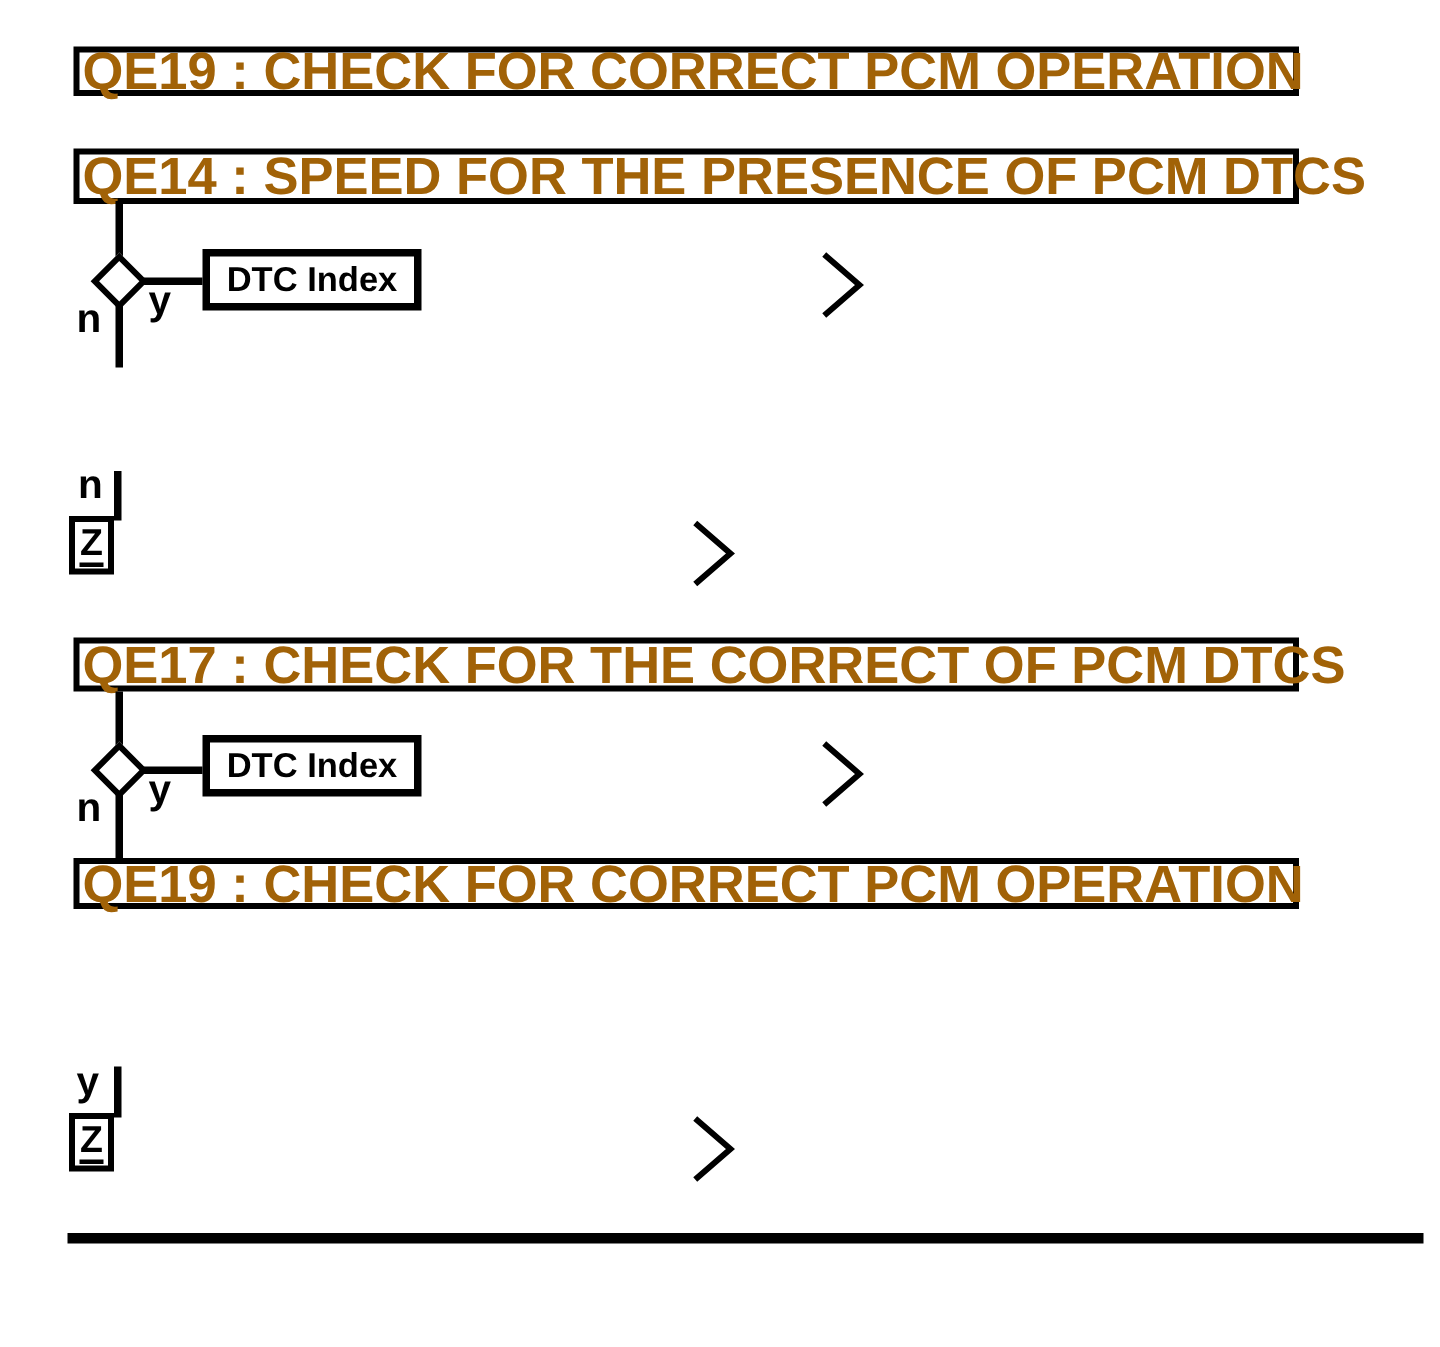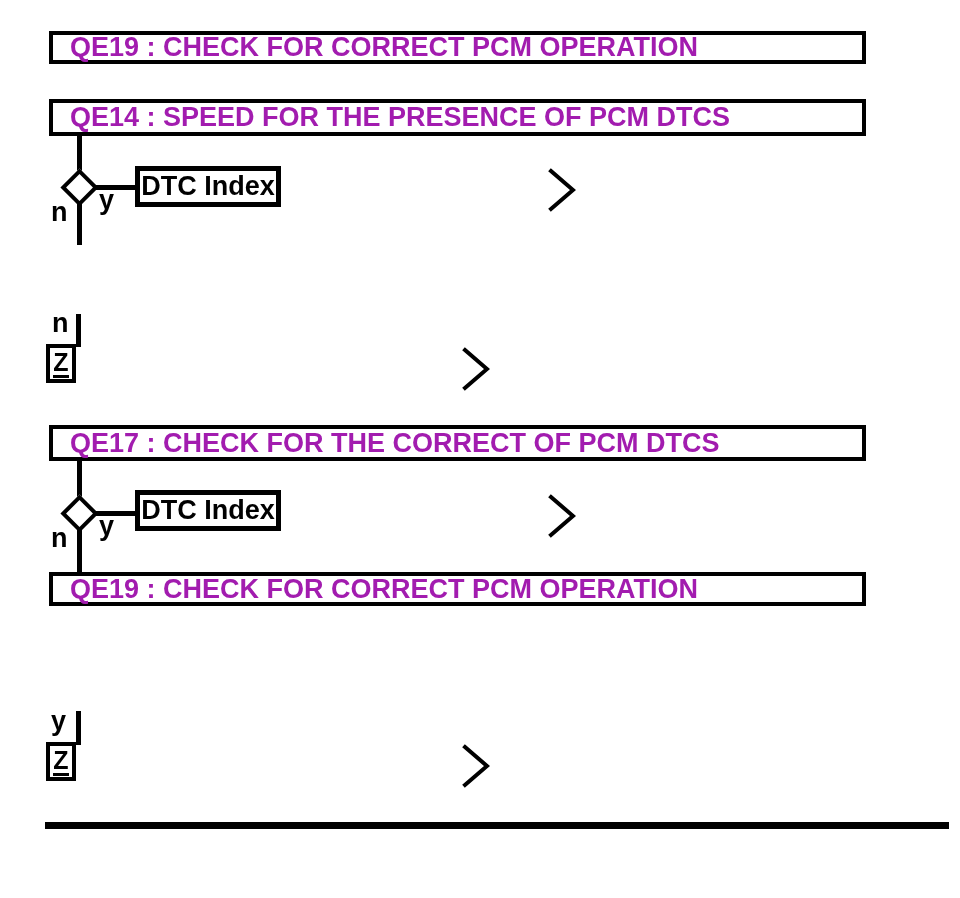--- a/index.html
+++ b/index.html
@@ -17,44 +17,44 @@
     left: 49px;
     width: 817px;
     box-sizing: border-box;
     border: 4px solid #000;
     background: #fff;
     display: flex;
     align-items: center;
   }
   .step .txt {
     font-weight: bold;
-    font-size: 27px;
+    font-size: 35px;
     line-height: 33px;
-    color: #a21caf;
-    padding-left: 17px;
+    color: #a16207;
+    padding-left: 2px;
     white-space: nowrap;
   }
   .step.twoline { align-items: flex-start; }
   .step.twoline .txt { white-space: normal; line-height: 33px; padding-top: 0px; }
   
   .dtc {
     position: absolute;
     left: 135px;
     width: 146px;
     height: 41px;
     box-sizing: border-box;
     border: 5px solid #000;
     background: #fff;
     display: flex;
     align-items: center;
     justify-content: center;
   }
   .dtc .txt {
     font-weight: bold;
-    font-size: 27px;
+    font-size: 23px;
     color: #000;
     white-space: nowrap;
   }
   
   .zbox {
     position: absolute;
     left: 46px;
     width: 30px;
     height: 39px;
     box-sizing: border-box;

